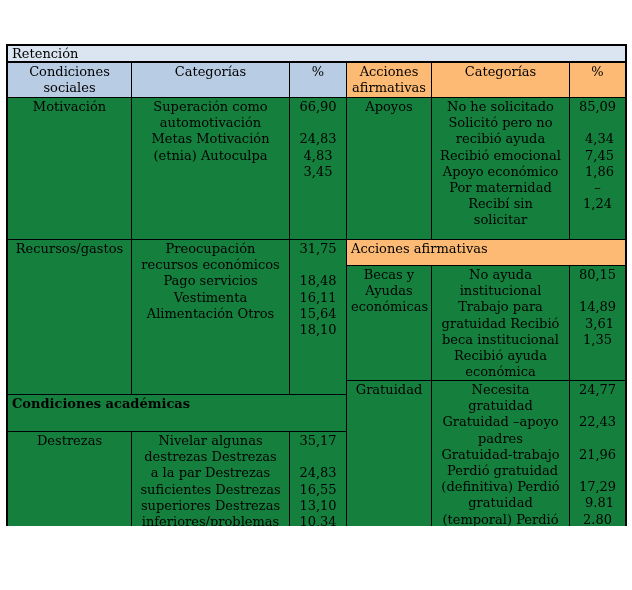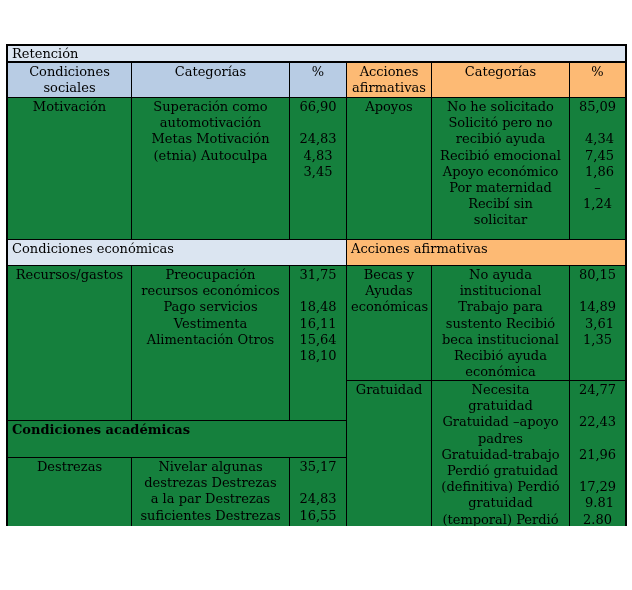--- a/index.html
+++ b/index.html
@@ -75,23 +75,20 @@
 automotivación
 Metas Motivación
 (etnia) Autoculpa</div>
           <div class="cell plain lc3">66,90
 
 24,83
 4,83
 3,45</div>
         </div>
 
-        <div class="row h-band">
-          <div class="band-cell blue-light divider-right">Condiciones económicas</div>
-        </div>
 
         <div class="row h-lr2">
           <div class="cell plain lc1">Recursos/gastos</div>
           <div class="cell plain lc2">Preocupación
 recursos económicos
 Pago servicios
 Vestimenta
 Alimentación Otros</div>
           <div class="cell plain lc3">31,75
 
@@ -155,21 +152,21 @@
           <div class="band-cell pink">Acciones afirmativas</div>
         </div>
 
         <div class="row h-rr2">
           <div class="cell plain rc1">Becas y
 Ayudas
 económicas</div>
           <div class="cell plain rc2">No ayuda
 institucional
 Trabajo para
-sustento Recibió
+gratuidad Recibió
 beca institucional
 Recibió ayuda
 económica</div>
           <div class="cell plain rc3 end">80,15
 
 14,89
  3,61
 1,35</div>
         </div>
 

